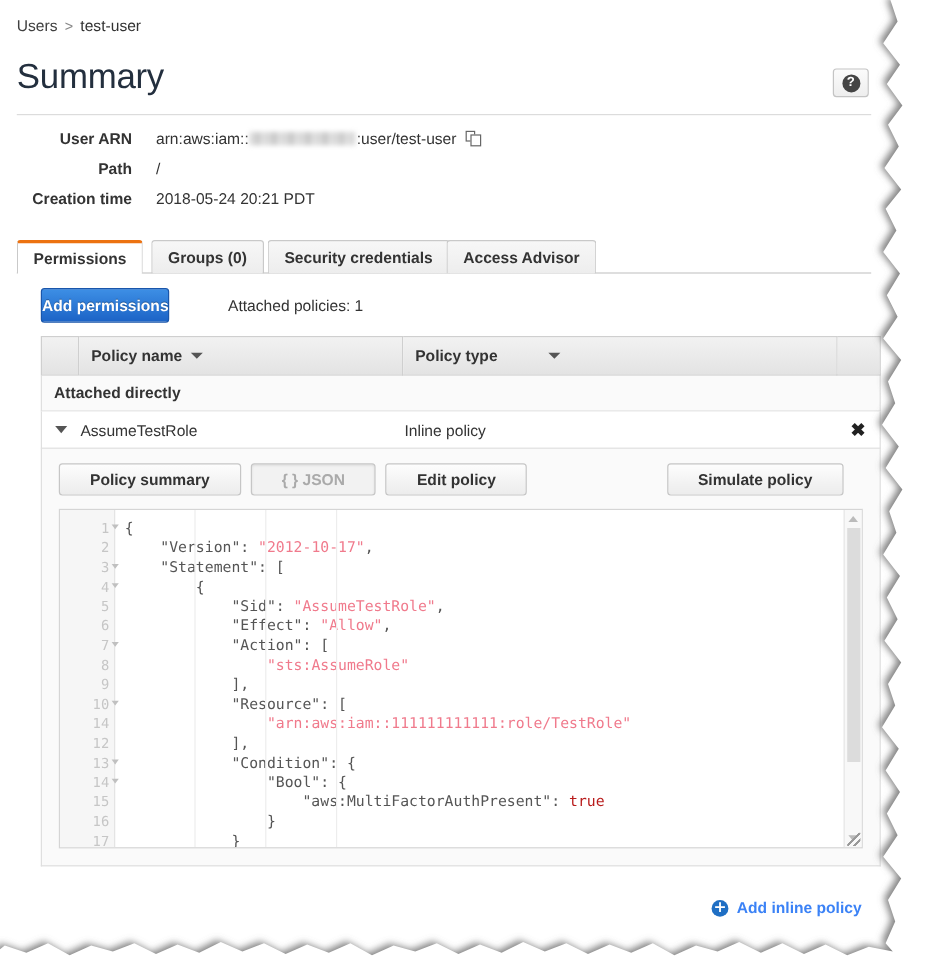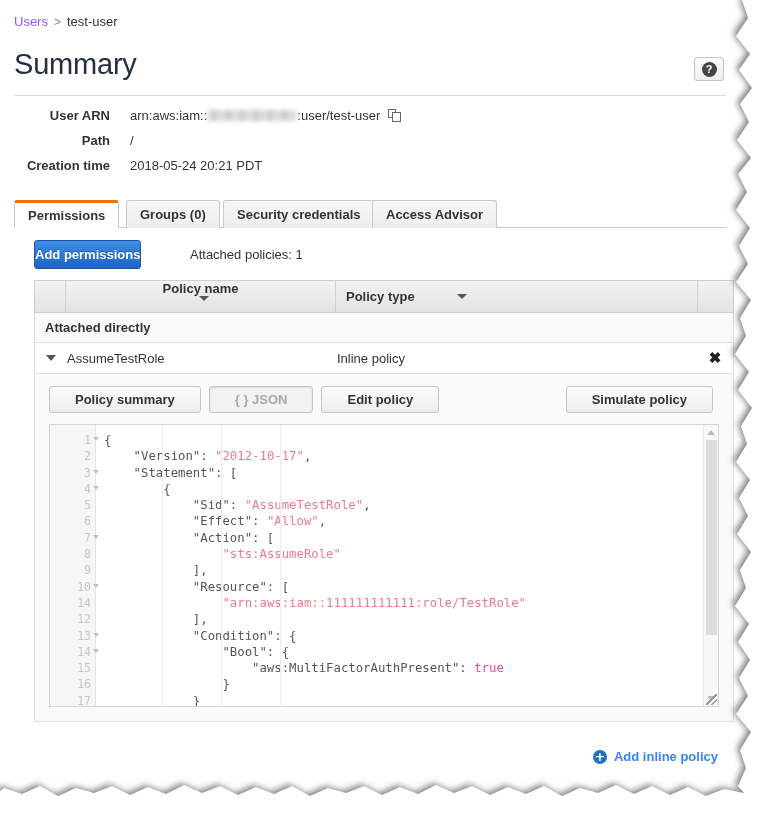--- a/index.html
+++ b/index.html
@@ -38,21 +38,21 @@
 
   
   .breadcrumb {
     position: absolute;
     left: 14px; top: 14px;
     font-size: 13px;
     color: #444;
     white-space: nowrap;
   }
   .breadcrumb .crumb-link {
-    color: #8b5cf6;
+    color: #404040;
     text-decoration: none;
     cursor: pointer;
   }
   .breadcrumb .crumb-sep {
     color: #888;
     margin: 0 6px;
     font-size: 12px;
   }
   .breadcrumb .crumb-current { color: #333; }
 
@@ -215,21 +215,21 @@
     background: linear-gradient(to bottom,#f2f2f2,#e3e3e3);
     border: 1px solid #cfcfcf;
     border-left: none;
     display: flex; align-items: center;
     font-size: 13px; font-weight: bold;
     color: #333;
     padding: 0 10px;
   }
   .th:first-child { border-left: 1px solid #cfcfcf; }
   .th-check { width: 32px; padding: 0; }
-  .th-name  { width: 270px; cursor: pointer; flex-direction: column; }
+  .th-name  { width: 270px; cursor: pointer; }
   .th-type  { flex: 1; cursor: pointer; gap: 35px; }
   .th-act   { width: 36px; }
   .caret-dn {
     display: inline-block;
     width: 0; height: 0;
     border-left: 5px solid transparent;
     border-right: 5px solid transparent;
     border-top: 5px solid #555;
     margin-left: 7px;
   }
@@ -294,21 +294,21 @@
     display: flex; align-items: center;
     margin-right: 8px;
     white-space: nowrap;
   }
   .btn-std.pressed {
     background: #f2f2f2;
     color: #aaaaaa;
     box-shadow: inset 0 1px 2px rgba(0,0,0,.10);
     border-color: #c6c6c6;
   }
-  .btn-right { position: absolute; right: 0; margin-right: 6px; }
+  .btn-right { position: absolute; right: 0; margin-right: 16px; }
 
   
   .editor {
     margin-top: 11px;
     height: 283px;
     background: #ffffff;
     border: 1px solid #d5d5d5;
     position: relative;
     overflow: hidden;
     display: flex;
@@ -347,21 +347,21 @@
   .cline {
     height: 16.3px;
     line-height: 16.3px;
     font-family: "DejaVu Sans Mono", monospace;
     font-size: 12.3px;
     color: #555;
     white-space: pre;
     padding-left: 8px;
   }
   .s-str { color: #f07a8c; }
-  .s-bool { color: #ec4899; }
+  .s-bool { color: #b91c1c; }
 
   
   .indent-guides { position: absolute; left: 0; top: 0; height: 100%; width: 100%; pointer-events:none; }
   .iguide { position: absolute; top: 0; width: 1px; height: 100%; background: #ededed; }
 
   
   .vscroll {
     width: 15px;
     background: #f8f8f8;
     border-left: 1px solid #e6e6e6;

